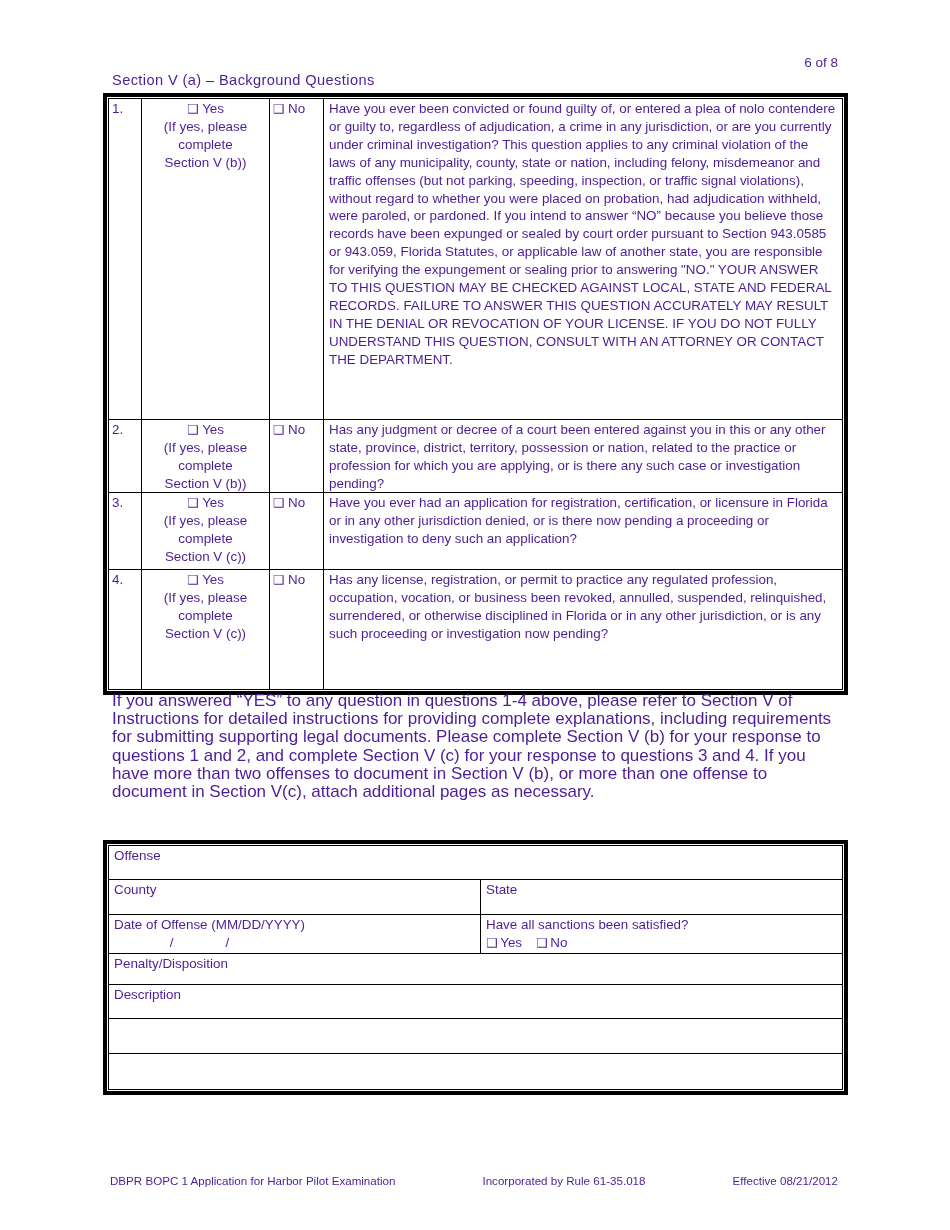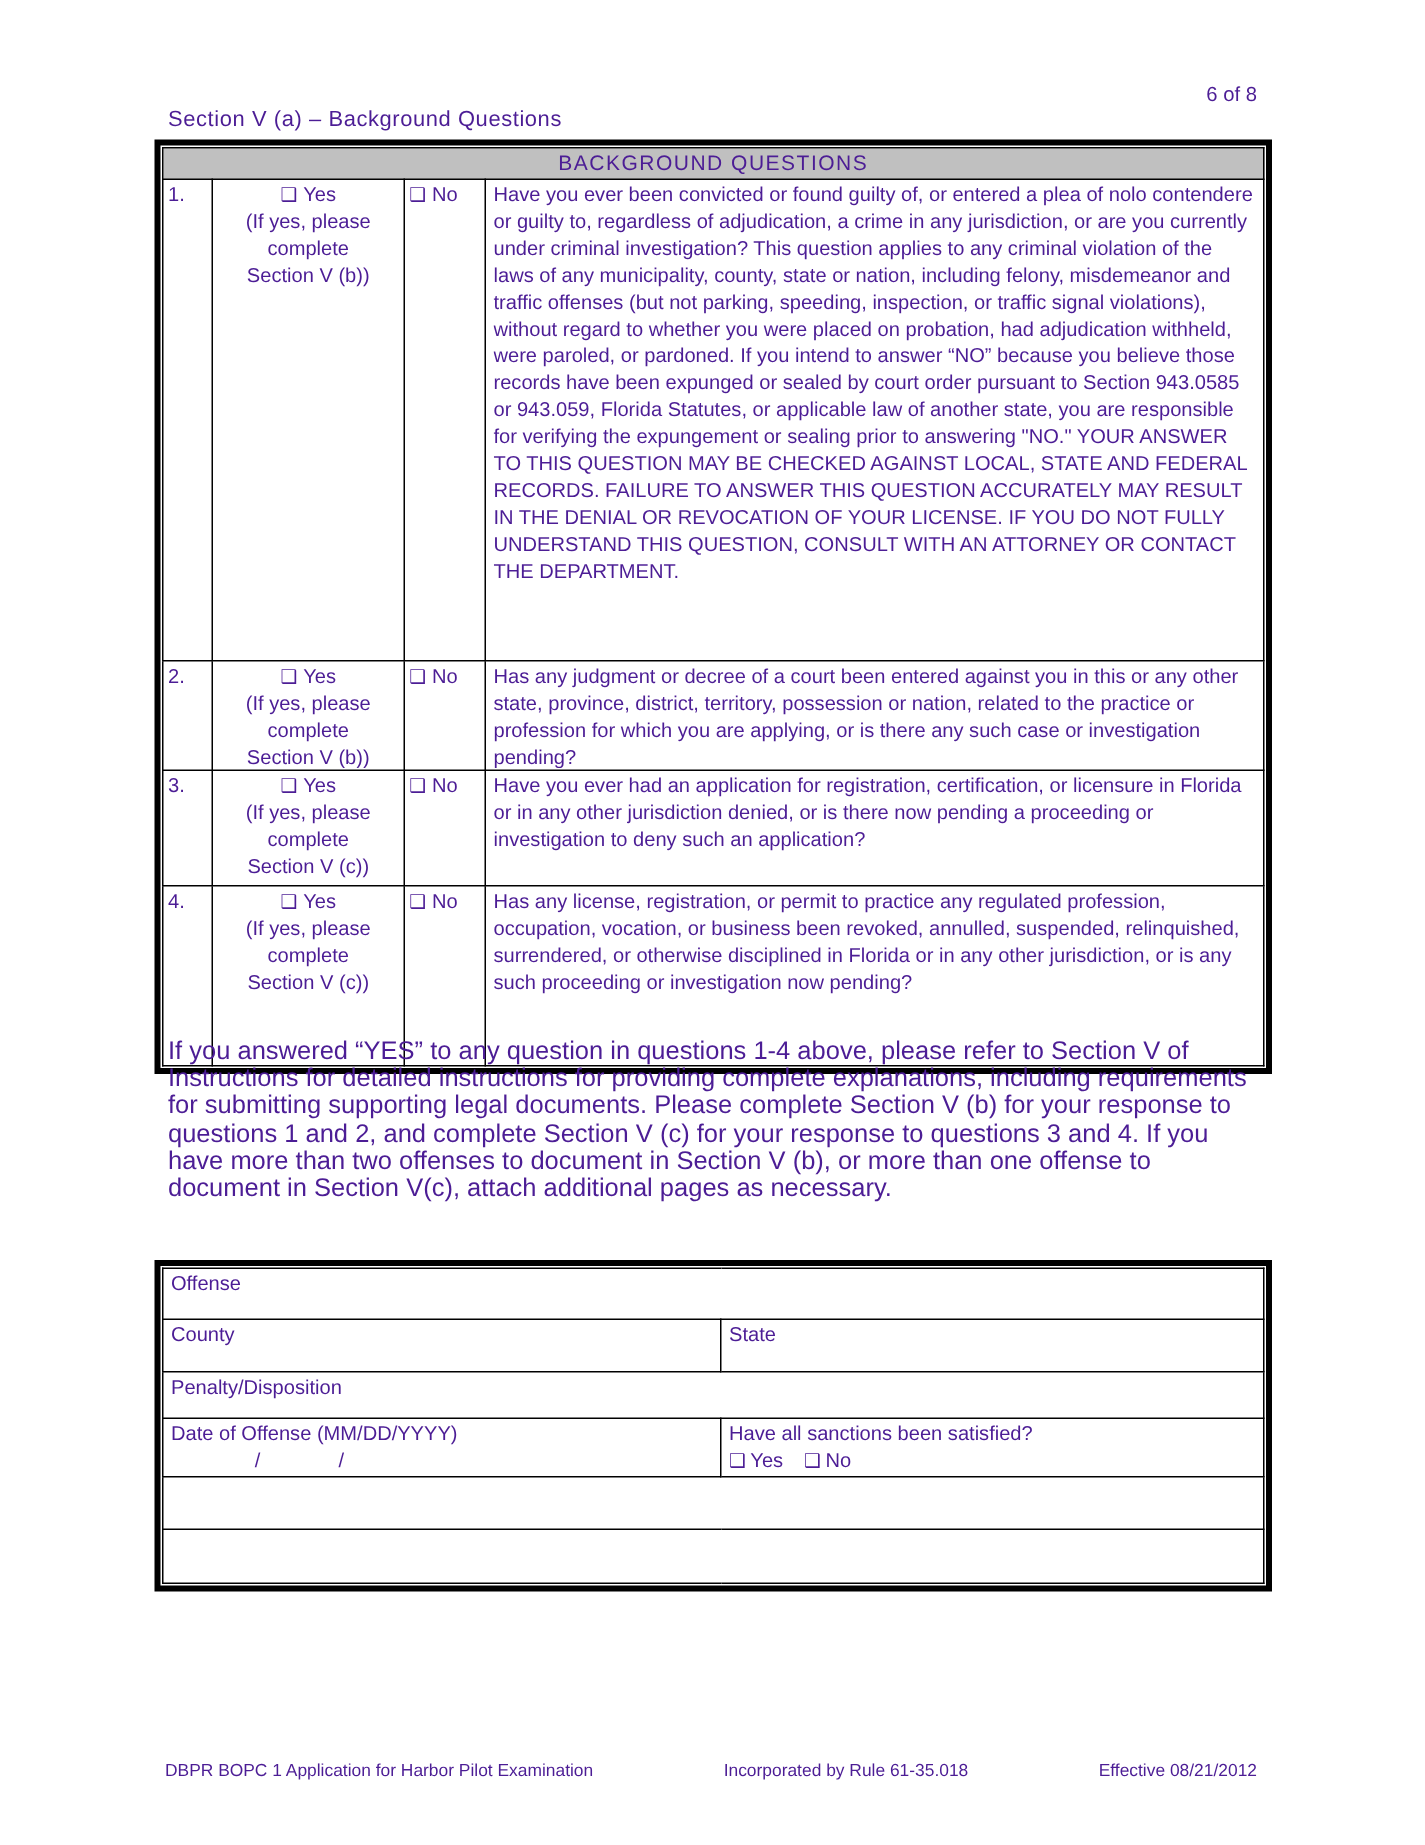--- a/index.html
+++ b/index.html
@@ -56,23 +56,20 @@
 
   <div class="table-outer" id="bg-table-outer">
     <table>
       <colgroup>
           <col style="width:33px">
           <col style="width:128px">
           <col style="width:54px">
           <col>
         </colgroup>
       <tbody>
-          <tr>
-        <th class="bar" colspan="4">BACKGROUND QUESTIONS</th>
-      </tr>
 
       <tr style="height:321px">
         <td class="num-cell">1.</td>
         <td class="yes-cell">
           <div class="notebox" style="height:316px">
             <div><span class="cb">❑</span><span>Yes</span></div>
             <div>(If yes, please</div>
             <div>complete</div>
             <div>Section V (b))</div>
           </div>
@@ -158,35 +155,40 @@
         </td>
       </tr>
       <tr style="height:35px">
         <td>
           <span>County</span>
         </td>
         <td>
           <span>State</span>
         </td>
       </tr>
+      <tr style="height:38px">
+        <td>
+          <div>Date of Offense  (MM/DD/YYYY)</div>
+          <div class="slashes">               /              /</div>
+        </td>
+        <td>
+          <div>Have all sanctions been satisfied?</div>
+          <div>
+            <span class="cb2">❑</span><span>Yes</span><span class="cb-gap"></span><span class="cb2">❑</span><span>No</span>
+          </div>
+        </td>
+      </tr>
       <tr style="height:31px">
         <td colspan="2">
           <span>Penalty/Disposition</span>
         </td>
       </tr>
-      <tr style="height:38px">
-        <td>
-          <div>Date of Offense  (MM/DD/YYYY)</div>
-          <div class="slashes">               /              /</div>
-        </td>
-        <td>
-          <div>Have all sanctions been satisfied?</div>
-          <div>
-            <span class="cb2">❑</span><span>Yes</span><span class="cb-gap"></span><span class="cb2">❑</span><span>No</span>
-          </div>
+      <tr style="height:34px">
+        <td colspan="2">
+          <span>Description</span>
         </td>
       </tr>
       <tr style="height:35px">
         <td colspan="2"></td>
       </tr>
       <tr style="height:36px">
         <td colspan="2"></td>
       </tr>
     </tbody>
       </table>

